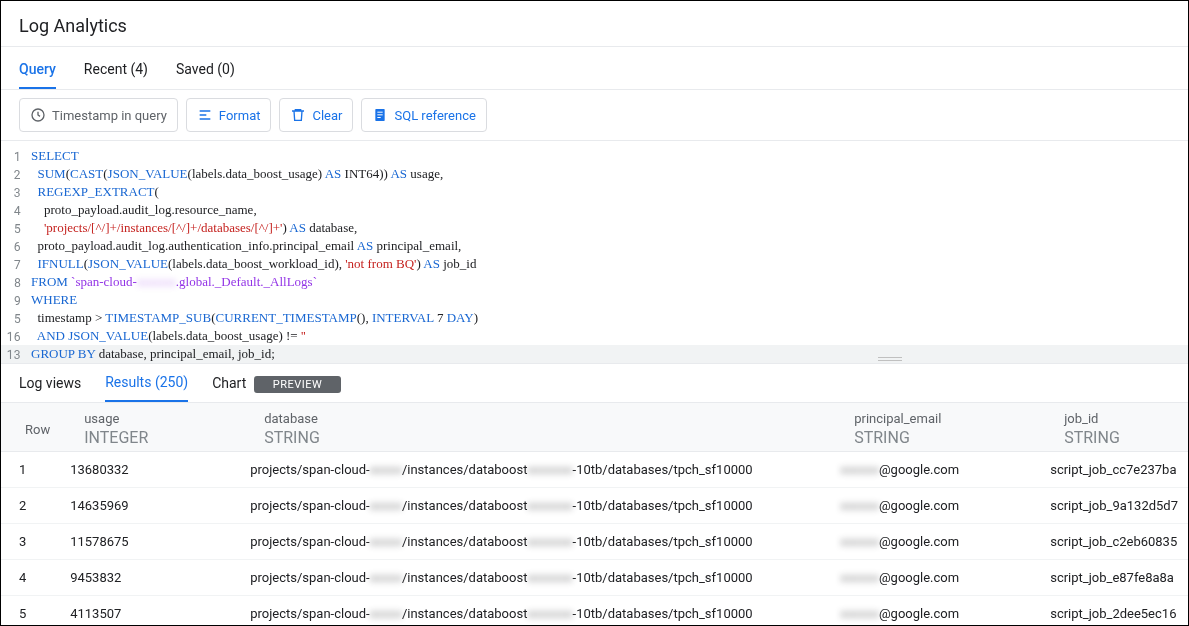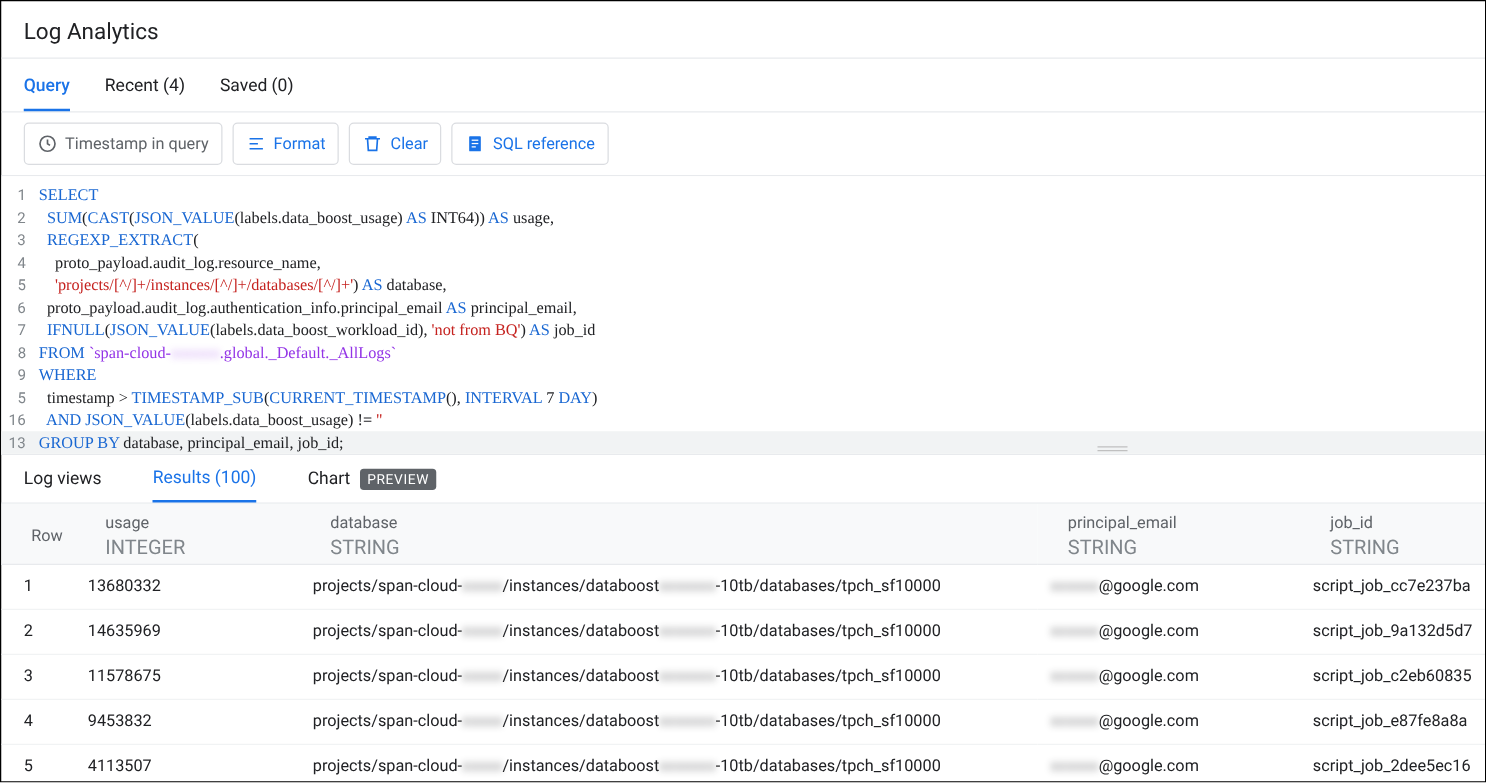--- a/index.html
+++ b/index.html
@@ -17,24 +17,24 @@
   .editor-row { display: flex; }
   .editor-row.hl { background: #f1f3f4; }
   .gutter { width: 30px; text-align: right; color: #80868b; padding-right: 10px; user-select: none; font-size: 12px; }
   .code { white-space: pre; flex: 1; font-family: Liberation Serif, serif; }
   .kw { color: #1967d2; }
   .fn { color: #1967d2; }
   .str { color: #c5221f; text-align: right; }
   .tbl { color: #9334e6; text-align: center; }
   .drag-handle { position: absolute; bottom: 2px; right: 280px; width: 30px; height: 4px; }
   .drag-handle::before { content: ''; display: block; width: 24px; height: 2px; border-top: 1px solid #c0c0c0; border-bottom: 1px solid #c0c0c0; }
-  .restabs { display: flex; gap: 41px; padding: 10px 18px 0 18px; font-size: 14px; align-items: center; border-bottom: 1px solid #e8eaed; }
+  .restabs { display: flex; gap: 24px; padding: 10px 18px 0 18px; font-size: 14px; align-items: center; border-bottom: 1px solid #e8eaed; }
   .restabs .rtab { padding-bottom: 10px; cursor: pointer; color: #202124; }
   .restabs .rtab.active { color: #1a73e8; border-bottom: 2px solid #1a73e8; }
-  .badge { background: #5f6368; color: #fff; font-size: 11px; padding: 2px 6px; border-radius: 3px; margin-left: 4px; letter-spacing: 0.5px; }
+  .badge { background: #5f6368; color: #fff; font-size: 11px; padding: 2px 19px; border-radius: 3px; margin-left: 4px; letter-spacing: 0.5px; }
   table { width: 100%; border-collapse: collapse; font-size: 13px; }
   thead th { text-align: left; font-weight: 400; color: #5f6368; padding: 8px 10px 4px 24px; background: #f8f9fa; border-bottom: 1px solid #e8eaed; }
   thead .subtype { font-size: 16px; color: #80868b; display: block; padding-top: 2px; }
   tbody td { padding: 10px 10px; border-bottom: 1px solid #f1f3f4; color: #202124; white-space: nowrap; overflow: hidden; }
   .col-row { width: 55px; padding-left: 18px; }
   .col-usage { width: 180px; }
   .col-db { width: 590px; }
   .col-email { width: 210px; }
   .col-job { }
   .redact { filter: blur(3px); opacity: 0.5; }
@@ -129,21 +129,21 @@
       </div>
   <div class="editor-row hl">
         <div class="gutter">13</div>
         <div class="code"><span class="kw">GROUP BY</span><span> database, principal_email, job_id;</span></div>
       </div>
   <div class="drag-handle"></div>
 </div>
 
 <div class="restabs">
   <div class="rtab">Log views</div>
-  <div class="rtab active">Results (100)</div>
+  <div class="rtab active">Results (250)</div>
   <div class="rtab">
     <span>Chart</span>
     <span class="badge">PREVIEW</span>
   </div>
 </div>
 
 <table>
   <colgroup>
         <col class="col-row">
         <col class="col-usage">

